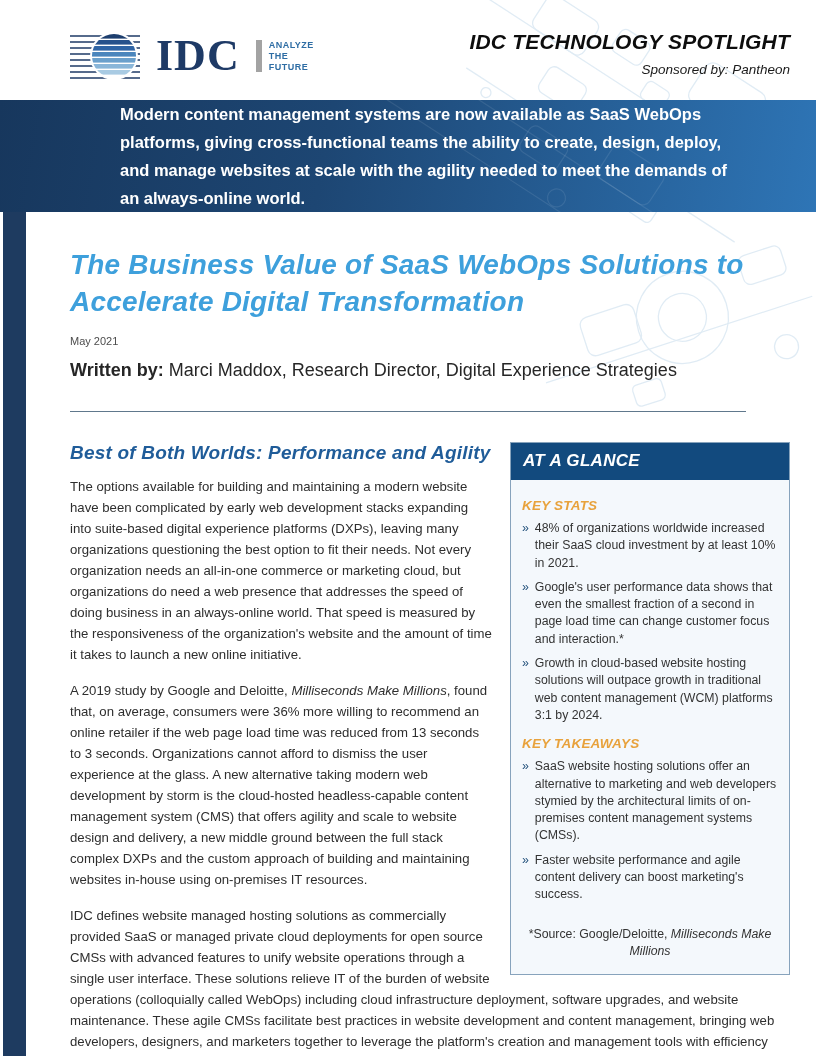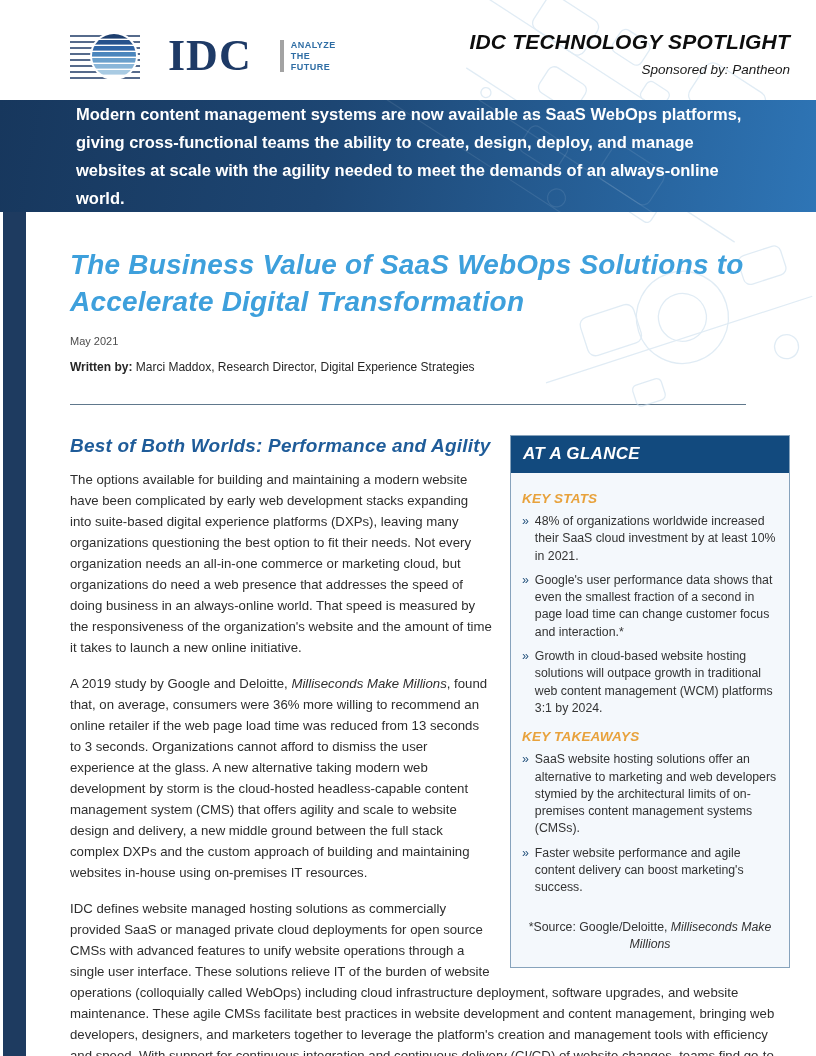--- a/index.html
+++ b/index.html
@@ -19,57 +19,57 @@
     position:absolute; left:3px; top:100px; width:23px; bottom:0;
     background:#1e3b60; z-index:2;
   }
 
   
   .header-row {
     position:relative; z-index:3;
     display:flex; justify-content:space-between; align-items:flex-start;
     padding:28px 26px 0 70px;
   }
-  .logo { display:flex; align-items:center; gap:20px;justify-content:center; }
+  .logo { display:flex; align-items:center; gap:8px;justify-content:center; }
   .logo svg { display:block; }
   .logo-idc {
     font-family:"Liberation Serif", serif; font-weight:600;
     font-size:44px; color:#1e3a66; letter-spacing:1px; line-height:1;
     margin-left:4px;
   }
   .logo-tagline {
-    border-left:4px solid #a3a3a3; padding-left:7px; margin-left:8px;
+    border-left:6px solid #a3a3a3; padding-left:7px; margin-left:8px;
     display:flex; flex-direction:column; gap:1px;
   }
   .logo-tagline div { font-size:9px; font-weight:bold; color:#2e6da4; letter-spacing:.5px; }
   .masthead { text-align:right; padding-top:2px; }
   .masthead-title { font-size:21px; font-weight:bold; font-style:italic; color:#0d0d0d; letter-spacing:.2px; }
   .masthead-sponsor { font-size:13.5px; font-style:italic; color:#1a1a1a; margin-top:8px; }
 
   
   .banner {
     position:relative; z-index:3; margin-top:16px; width:816px; height:112px;
     background:linear-gradient(100deg,#17375d 0%, #1d4673 40%, #2e75b6 100%);
     display:flex; align-items:center; overflow:hidden;
   }
   .banner-text {
     position:relative; z-index:2;
-    padding-left:76px; width:742px;
+    padding-left:120px; width:742px;
     color:#ffffff; font-size:16.5px; font-weight:bold; line-height:28px;
   }
   .banner-overlay { position:absolute; top:0; right:0; z-index:1; opacity:.75; }
 
   
   .title-block { position:relative; z-index:3; padding:34px 70px 0 70px; }
   .doc-title {
     color:#3ea0dc; font-size:28px; font-weight:bold; font-style:italic;
     line-height:37px; letter-spacing:.2px; width:730px;
   }
   .doc-date { margin-top:15px; font-size:11px; color:#4d4d4d; }
-  .doc-byline { margin-top:13px; font-size:12px; color:#262626; }
+  .doc-byline { margin-top:13px; font-size:18px; color:#262626; }
   .doc-byline b { font-weight:bold; }
   .rule { margin:30px 70px 0 70px; border:none; border-top:1.5px solid #60788c; }
 
   
   .content { position:relative; z-index:3; padding:30px 26px 0 70px; }
 
   aside.glance {
     float:right; width:280px; margin-left:18px; margin-bottom:12px;
     border:1.5px solid #87a3bc; background:#f4f8fc;
   }

